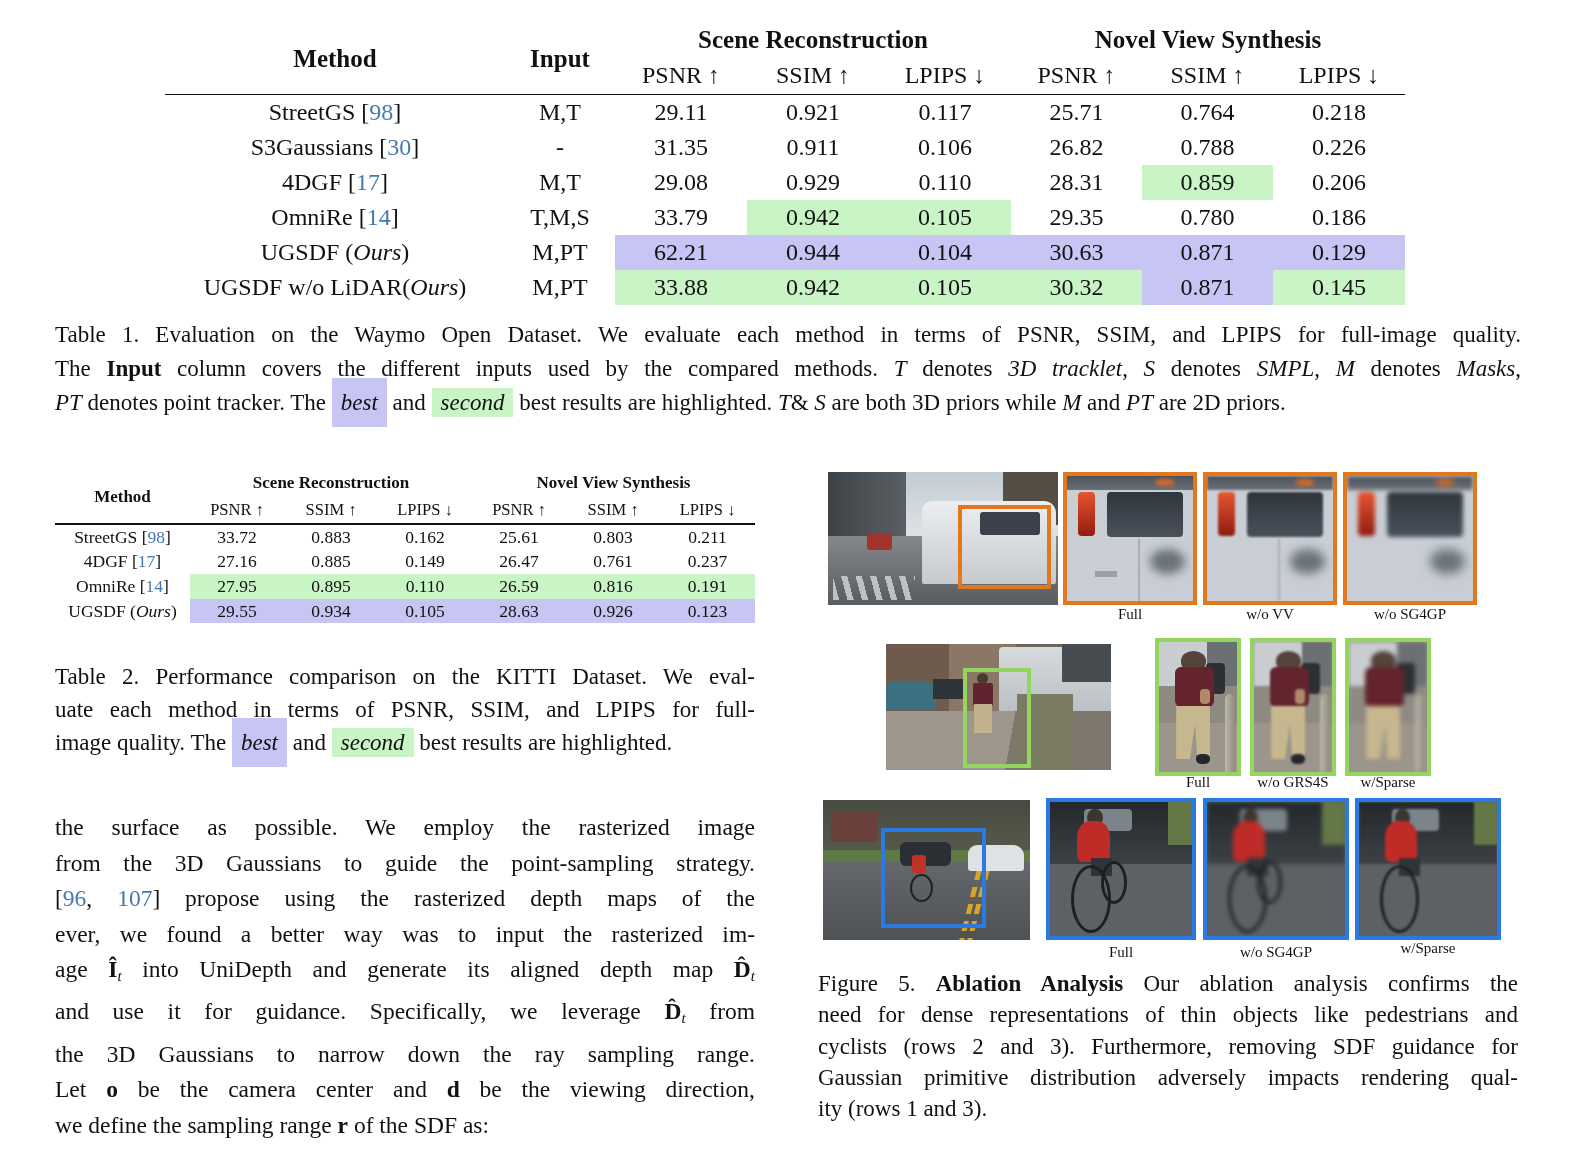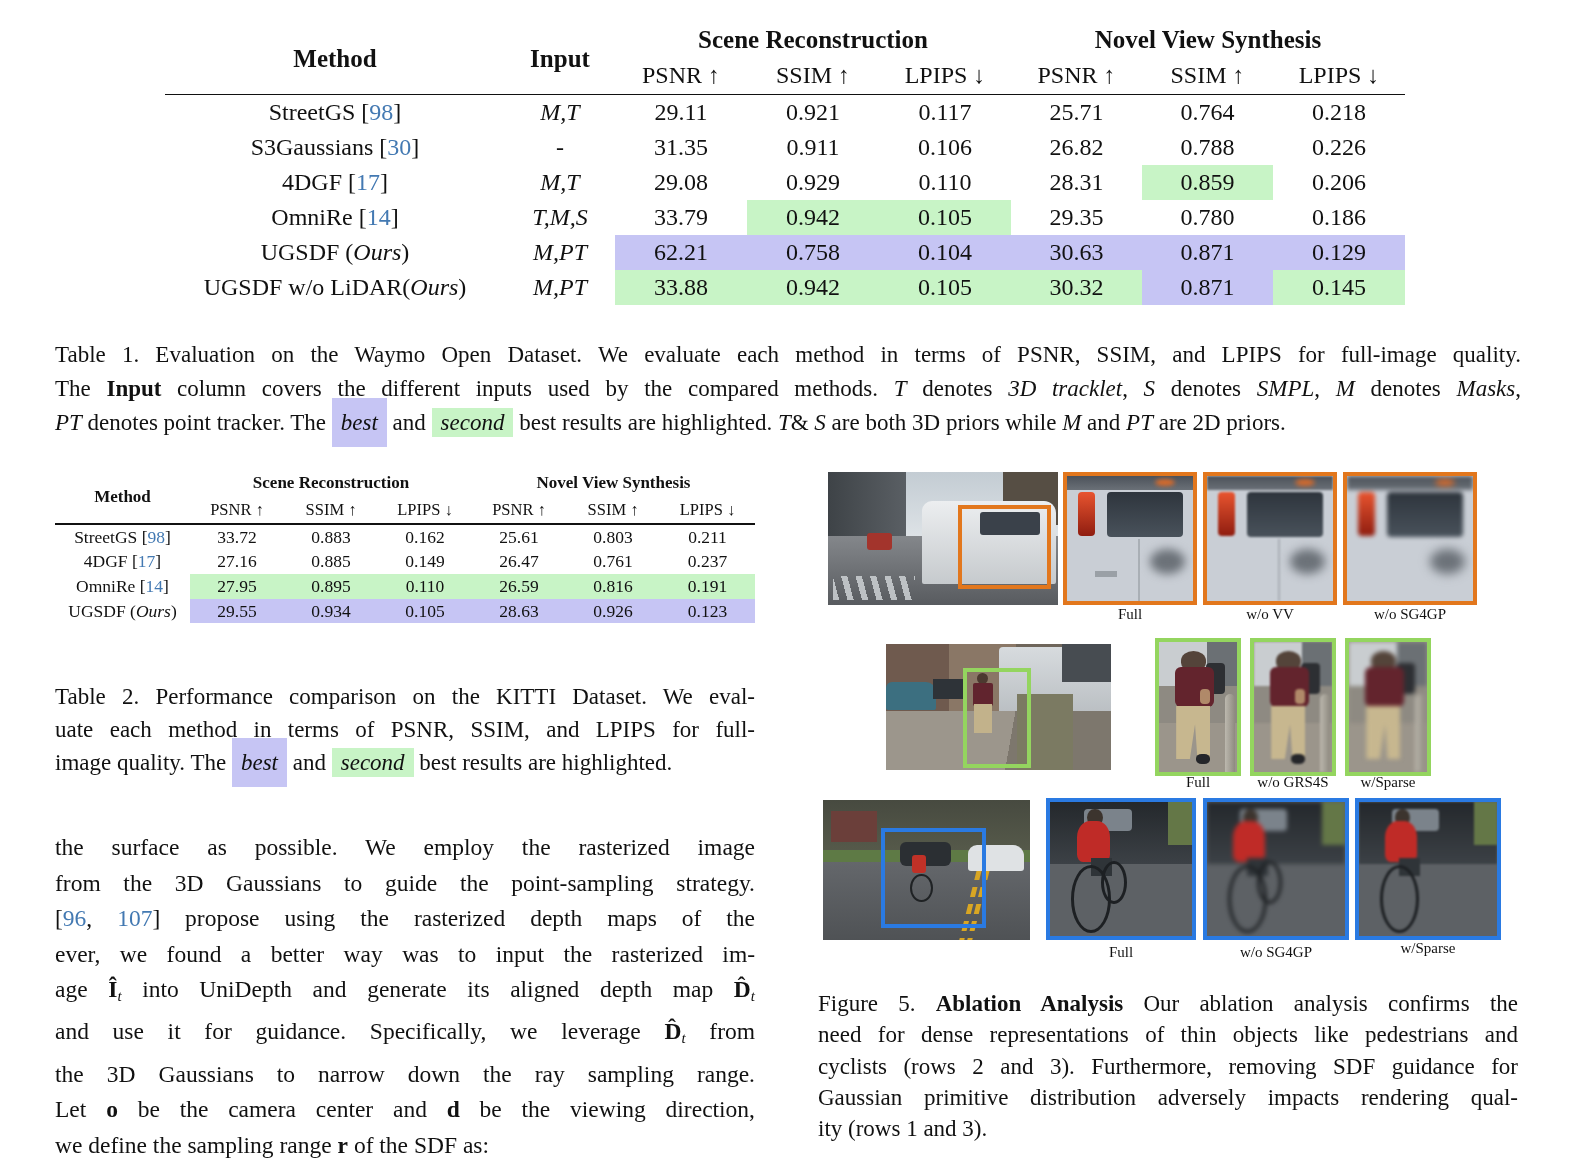--- a/index.html
+++ b/index.html
@@ -14,27 +14,27 @@
   #t1 .hmain{font-weight:bold;font-size:25px;}
   #t1 .hgrp{font-weight:bold;font-size:25px;height:32px;}
   #t1 .hmet{font-size:24px;height:38px;}
   #t1 tbody td{height:35px;}
   #t2{position:absolute;left:55px;top:470px;width:700px;font-size:17.5px;}
   #t2 thead{border-bottom:2.5px solid #111;}
   #t2 .hmain{font-weight:bold;font-size:17px;}
   #t2 .hgrp{font-weight:bold;font-size:17px;height:26px;}
   #t2 .hmet{font-size:16.5px;height:27px;}
   #t2 tbody td{height:24.6px;}
-  .inp{font-style:italic;}
+  .inp{}
   .cite{color:var(--cite);cursor:pointer;}
   .hl-b{background:var(--best);}
   .hl-s{background:var(--second);}
 
   
-  .rich{position:absolute;margin-top:20px;}
+  .rich{position:absolute;}
   .tl{white-space:normal;}
   .jl{text-align:justify;text-align-last:justify;}
   #t1cap{left:55px;top:318px;width:1466px;font-size:23px;line-height:34px;}
   #t2cap{left:55px;top:660px;width:700px;font-size:23px;line-height:33px;}
   #body{left:55px;top:810px;width:700px;font-size:23.5px;line-height:35.5px;}
   #figcap{left:818px;top:968px;width:700px;font-size:23px;line-height:31.3px;}
   .sg-b{font-weight:bold;}
   .sg-i{font-style:italic;}
   .sg-bm{font-weight:bold;}
   .sg-sub{font-size:64%;font-style:italic;vertical-align:-0.25em;}
@@ -185,21 +185,21 @@
           <td class="hl-s">0.942</td>
           <td class="hl-s">0.105</td>
           <td>29.35</td>
           <td>0.780</td>
           <td>0.186</td>
         </tr>
         <tr>
           <td class="mcell">UGSDF (<i>Ours</i>)</td>
           <td class="inp">M,PT</td>
           <td class="hl-b">62.21</td>
-          <td class="hl-b">0.758</td>
+          <td class="hl-b">0.944</td>
           <td class="hl-b">0.104</td>
           <td class="hl-b">30.63</td>
           <td class="hl-b">0.871</td>
           <td class="hl-b">0.129</td>
         </tr>
         <tr>
           <td class="mcell">UGSDF w/o LiDAR(<i>Ours</i>)</td>
           <td class="inp">M,PT</td>
           <td class="hl-s">33.88</td>
           <td class="hl-s">0.942</td>

